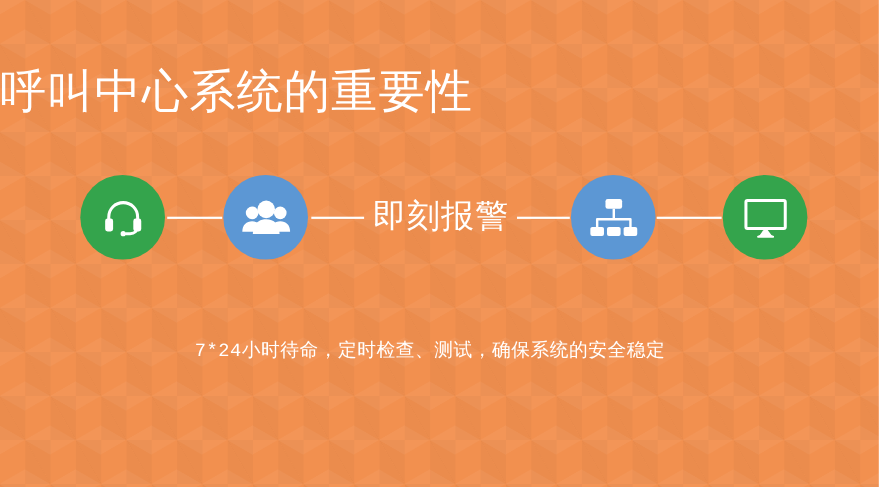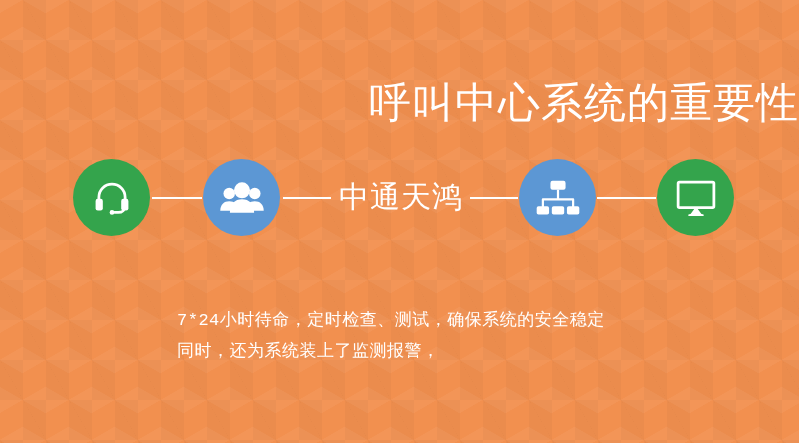--- a/index.html
+++ b/index.html
@@ -27,28 +27,27 @@
     background-size: 46px 80px;
     background-position: 0 0, 0 0, 23px 40px, 23px 40px, 0 0, 23px 40px;
   }
 
   
   #title {
     position: absolute;
     left: 0;
     top: 58px;
     width: 799px;
-    text-align: right;
+    text-align: left;
     color: #ffffff;
     font-size: 42px;
     line-height: 50px;
     letter-spacing: 1px;
     font-weight: normal;
     white-space: nowrap;
-    margin-top: 20px;
   }
 
   
   #flow {
     position: absolute;
     left: 0;
     top: 159px;
     width: 799px;
     height: 78px;
   }
@@ -137,21 +136,21 @@
           <circle cx="56" cy="25" r="9"></circle>
           <path d="M42 52 C42 42 48 37 56 37 C64 37 70 42 70 52 Z"></path>
           <circle cx="36" cy="20" r="12.5"></circle>
           <path d="M17 55 C17 41 25 34 36 34 C47 34 55 41 55 55 Z"></path>
         </svg>
       </span>
     </div>
 
     <div class="connector conn-2"></div>
 
-    <div id="brand">中通天鸿</div>
+    <div id="brand">即刻报警</div>
 
     <div class="connector conn-3"></div>
 
     <div class="node node-3" style="background:#5c97d4;">
       <span>
         <svg width="44" height="40" viewBox="0 0 64 58" fill="#ffffff" stroke="#ffffff" stroke-width="3.2">
           <rect x="21" y="4" width="22" height="13" rx="3" stroke="none"></rect>
           <path d="M32 17 V31" fill="none"></path>
           <path d="M10 42 V31 H54 V42" fill="none" stroke-linejoin="round"></path>
           <rect x="1" y="41" width="18" height="12" rx="2.6" stroke="none"></rect>
@@ -169,16 +168,15 @@
           <rect x="6" y="6" width="52" height="37" rx="2"></rect>
           <path d="M22 54 C28 54 28 45 32 45 C36 45 36 54 42 54 Z" fill="#ffffff" stroke="#ffffff" stroke-width="2.5"></path>
         </svg>
       </span>
     </div>
 
   </div>
 
   <div id="body-copy">
     <div class="line">7*24小时待命，定时检查、测试，确保系统的安全稳定</div>
-    <div class="line">同时，还为系统装上了监测报警，</div>
   </div>
 
 </div>
 
 </body></html>

